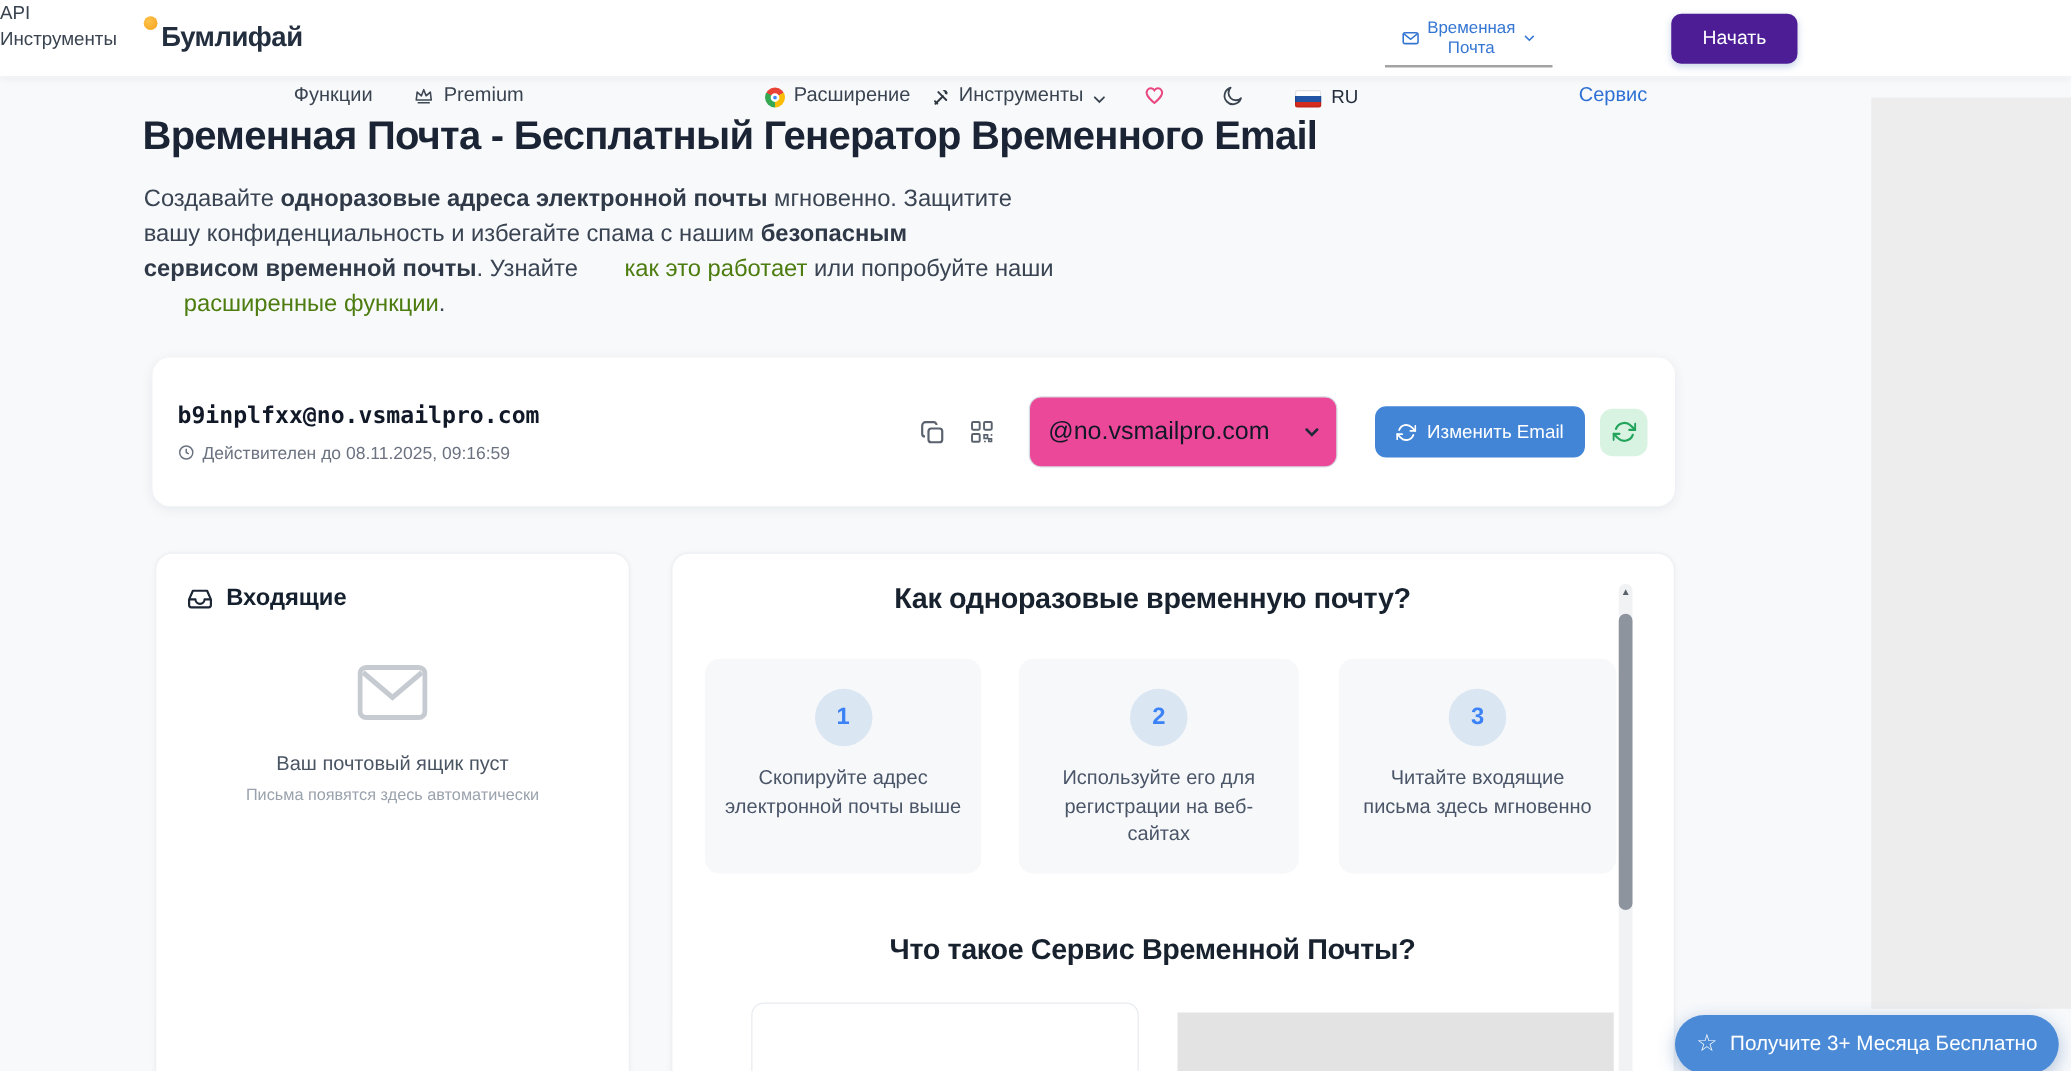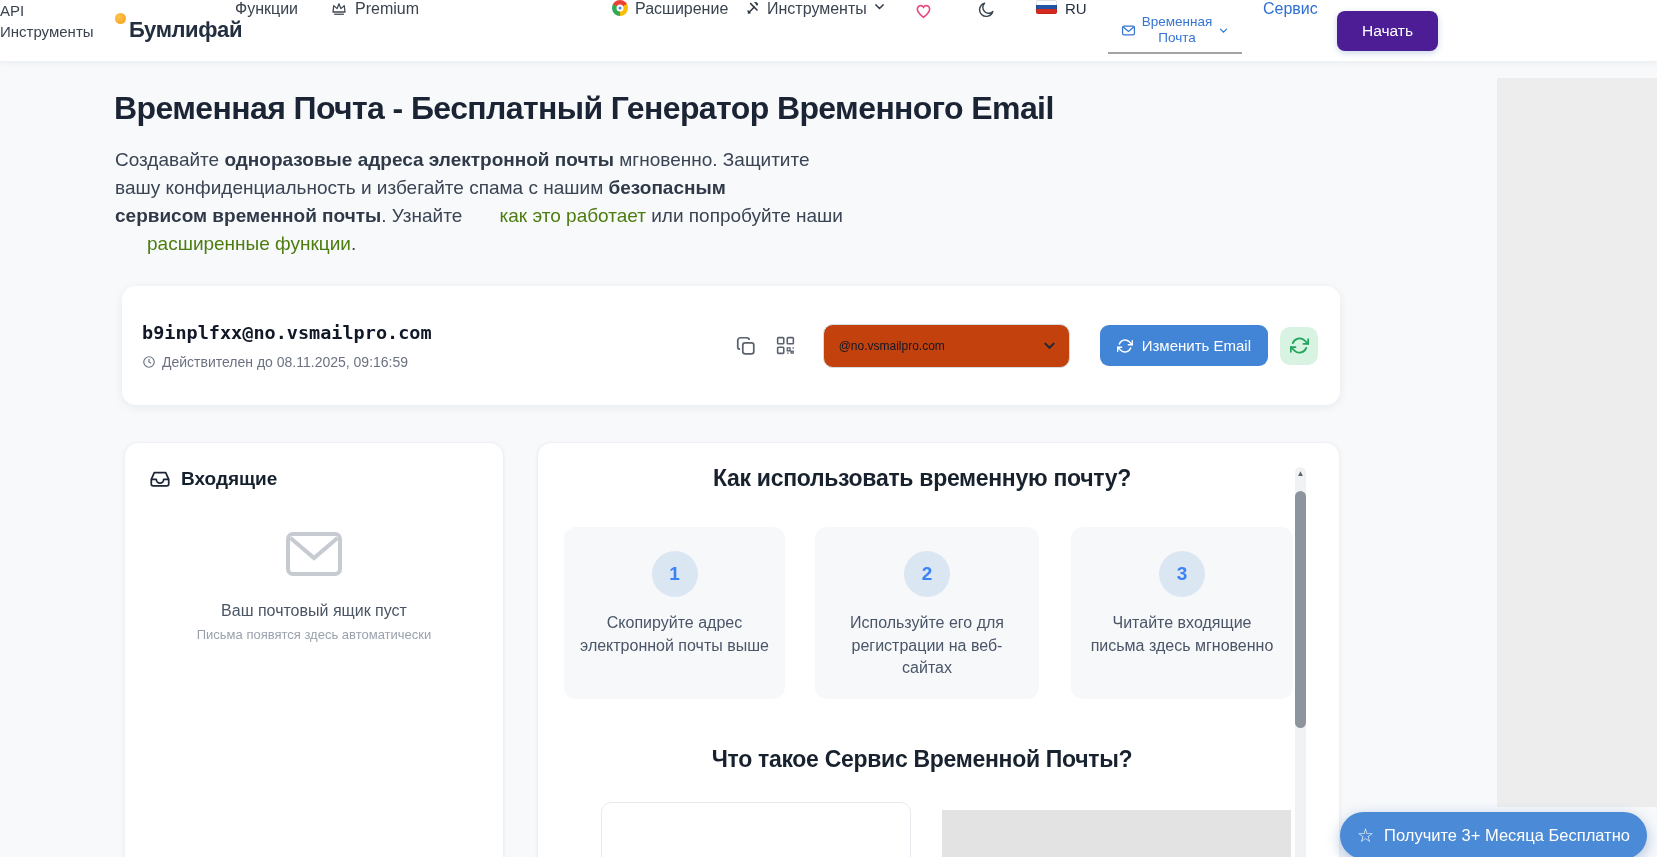--- a/index.html
+++ b/index.html
@@ -3,21 +3,21 @@
 <meta charset="utf-8">
 <style>
   * { margin:0; padding:0; box-sizing:border-box; }
   html,body { width:1657px; height:857px; overflow:hidden; }
   body { font-family:"Liberation Sans","DejaVu Sans",sans-serif; background:#f7f9fb; color:#3a4453; }
   #app { position:relative; width:1657px; height:857px; }
 
   
   .navbar { position:absolute; left:0; top:0; width:1657px; height:62px; background:#fff;
             border-bottom:1px solid #eef0f3; box-shadow:0 1px 6px rgba(20,30,50,.06); z-index:20; }
-  .nav-item { position:absolute; display:flex; align-items:flex-start; gap:7px; font-size:16px; color:#3a4350; white-space:nowrap; cursor:pointer; }
+  .nav-item { position:absolute; display:flex; align-items:flex-end; gap:7px; font-size:16px; color:#3a4350; white-space:nowrap; cursor:pointer;margin-top:24px; }
   .brand-dot { position:absolute; left:115px; top:13px; width:11px; height:11px; border-radius:50%;
                background:radial-gradient(circle at 35% 35%, #fdc24a, #f6a21c); }
   .brand-name { position:absolute; left:129px; top:17px; font-size:22px; font-weight:800; color:#232e3f; letter-spacing:-.4px; cursor:pointer; }
   .nav-features { left:235px; top:0; height:62px; }
   .nav-premium { left:330px; top:0; height:62px; }
   .nav-api { left:455px; top:10px; display:block; font-size:15px; line-height:21px; color:#3a4350; cursor:pointer; }
   .nav-ext { left:612px; top:0; height:62px; }
   .nav-tools { left:745px; top:0; height:62px; gap:6px; }
   .nav-heart { left:913px; top:0; height:62px; }
   .nav-moon { left:977px; top:0; height:62px; }
@@ -50,23 +50,23 @@
 
   
   .email-card { position:absolute; left:122px; top:286px; width:1218px; height:119px; background:#fff; border-radius:14px;
                 box-shadow:0 2px 10px rgba(16,24,40,.07); display:flex; align-items:center; padding:0 22px 0 20px; }
   .email-left { flex:1 1 auto; }
   .email-address { font-family:"DejaVu Sans Mono","Liberation Mono",monospace; font-size:18.5px; font-weight:700; color:#111827; }
   .email-valid { display:flex; align-items:center; gap:6px; margin-top:11px; font-size:14px; color:#6b7280; }
   .icon-btn { width:26px; height:26px; background:none; border:none; cursor:pointer; display:inline-flex;
               align-items:center; justify-content:center; color:#59626e; padding:0; }
   .icon-btn + .icon-btn { margin-left:14px; }
-  .domain-select { margin-left:24px; width:247px; height:44px; border:1.5px solid #d6dbe2; border-radius:10px; background:#c2410c;
+  .domain-select { margin-left:24px; width:247px; height:57px; border:1.5px solid #d6dbe2; border-radius:10px; background:#ec4899;
                    display:flex; align-items:center; justify-content:space-between; padding:0 12px 0 15px;
-                   font-size:12px; color:#111827; cursor:pointer; }
+                   font-size:20px; color:#111827; cursor:pointer; }
   .btn-change { margin-left:30px; height:41px; border:none; border-radius:9px; background:#4285d6; color:#fff;
                 font-size:15px; font-family:inherit; display:inline-flex; align-items:center; gap:9px; padding:0 17px;
                 cursor:pointer; }
   .btn-refresh { margin-left:12px; width:38px; height:38px; border:none; border-radius:10px; background:#d8f3e2;
                  color:#23a45c; display:inline-flex; align-items:center; justify-content:center; cursor:pointer; }
 
   
   .panel { position:absolute; background:#fff; border:1px solid #eef0f3; border-radius:14px;
            box-shadow:0 1px 4px rgba(16,24,40,.05); }
   .inbox-card { left:124px; top:442px; width:380px; height:480px; }
@@ -294,21 +294,21 @@
           <rect x="2" y="2" width="52" height="40" rx="5"></rect>
             <path d="M4.5 6 L28 26 L51.5 6"></path>
         </svg>
       </span>
       <div class="empty-title">Ваш почтовый ящик пуст</div>
       <div class="empty-sub">Письма появятся здесь автоматически</div>
     </div>
   </div>
 
   <div class="panel howto-card">
-    <div class="howto-title">Как использовать временную почту?</div>
+    <div class="howto-title">Как одноразовые временную почту?</div>
 
     <div class="step-card step-1">
       <div class="step-circle">1</div>
       <div class="step-text">Скопируйте адрес электронной почты выше</div>
     </div>
     <div class="step-card step-2">
       <div class="step-circle">2</div>
       <div class="step-text">Используйте его для регистрации на веб-сайтах</div>
     </div>
     <div class="step-card step-3">

